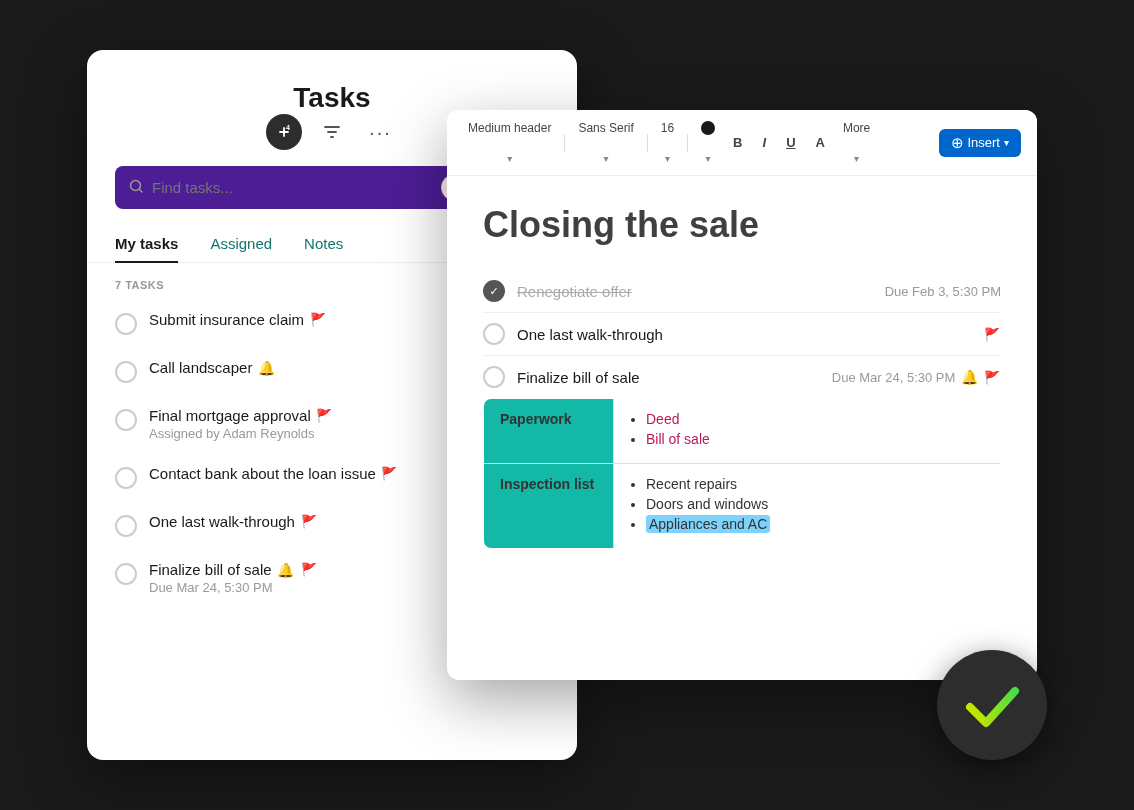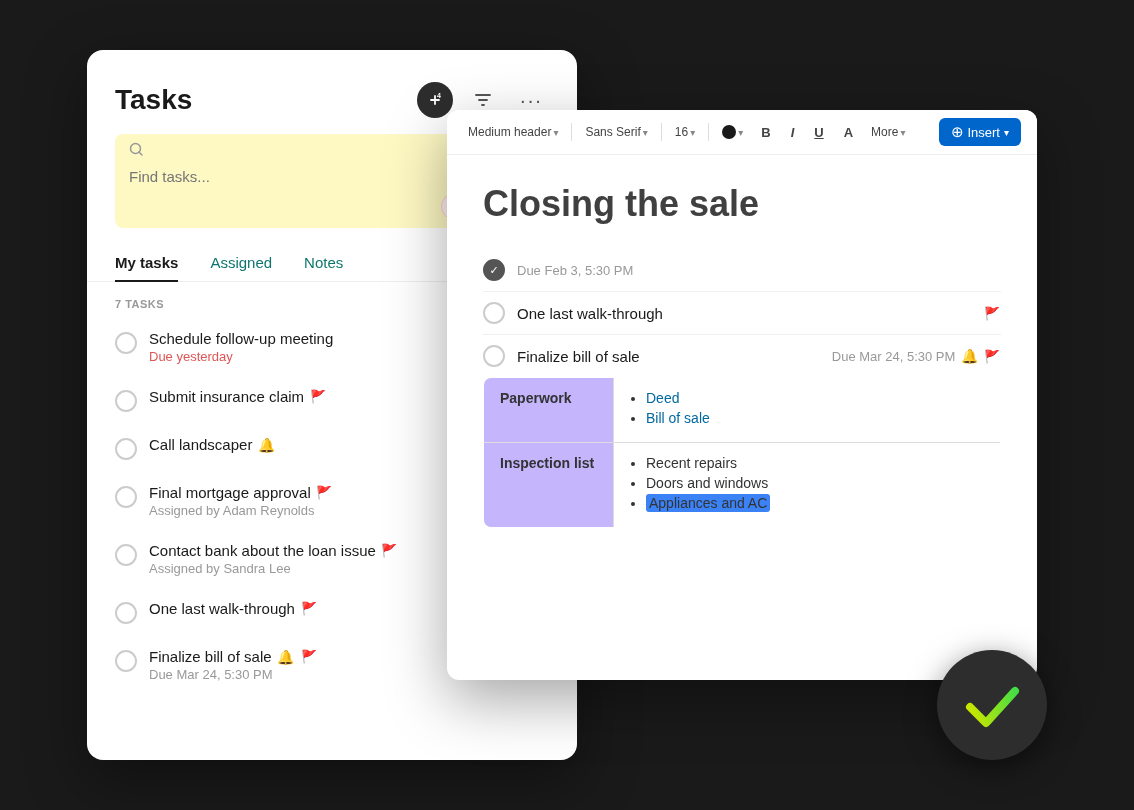--- a/index.html
+++ b/index.html
@@ -33,20 +33,21 @@
       box-shadow: 0 20px 60px rgba(0,0,0,0.4);
       overflow: hidden;
       z-index: 2;
     }
 
     .tasks-header {
       padding: 32px 28px 16px;
       display: flex;
       align-items: center;
       justify-content: space-between;
+      flex-direction: column;
     }
 
     .tasks-title {
       font-size: 28px;
       font-weight: 700;
       color: #1a1a1a;
     }
 
     .tasks-header-icons {
       display: flex;
@@ -72,26 +73,25 @@
     }
 
     .icon-btn.light {
       color: #555;
       font-size: 18px;
     }
 
     .search-bar {
       margin: 0 28px 16px;
       display: flex;
-      align-items: flex-start;
+      align-items: center;
       gap: 8px;
-      background: #fef9c3;
+      background: #4c1d95;
       border-radius: 8px;
       padding: 8px 14px;
-      flex-direction: column;
     }
 
     .search-icon-wrap {
       color: #999;
       font-size: 14px;
     }
 
     .search-input {
       background: transparent;
       border: none;
@@ -231,24 +231,25 @@
     }
 
     .toolbar-select {
       font-size: 12px;
       color: #444;
       background: transparent;
       border: none;
       cursor: pointer;
       display: flex;
       align-items: center;
-      gap: 2px;
+      gap: 18px;
       padding: 3px 5px;
       border-radius: 4px;
       white-space: nowrap;
+      flex-direction: column;
     }
 
     .toolbar-divider {
       width: 1px;
       height: 18px;
       background: #ddd;
       margin: 0 2px;
     }
 
     .toolbar-btn {
@@ -366,45 +367,45 @@
     .info-table td {
       padding: 12px 16px;
       border: 1px solid #ddd;
       vertical-align: top;
       font-size: 14px;
     }
 
     .info-table td:first-child {
       font-weight: 600;
       color: #333;
-      background: #c4b5fd;
+      background: #14b8a6;
       width: 130px;
     }
 
     .info-table td:last-child {
       color: #333;
     }
 
     .link-text {
-      color: #0369a1;
+      color: #be185d;
       cursor: pointer;
     }
 
     .bullet-list {
       list-style: disc;
       padding-left: 16px;
     }
 
     .bullet-list li {
       margin-bottom: 4px;
       font-size: 14px;
     }
 
     .highlight-yellow {
-      background: #3b82f6;
+      background: #7dd3fc;
       border-radius: 3px;
       padding: 1px 3px;
     }
 
     
     .checkmark-circle {
       position: absolute;
       bottom: 20px;
       right: 20px;
       width: 110px;
@@ -480,29 +481,20 @@
       </div>
       <div class="tab">
         <span>Notes</span>
       </div>
     </div>
 
     <div class="task-count-label">7 TASKS</div>
 
     <div class="task-list">
 
-      <div class="task-item">
-        <div class="task-circle"></div>
-        <div class="task-content">
-          <div class="task-name">
-            <span>Schedule follow-up meeting</span>
-          </div>
-          <div class="task-sub overdue">Due yesterday</div>
-        </div>
-      </div>
 
       <div class="task-item">
         <div class="task-circle"></div>
         <div class="task-content">
           <div class="task-name">
             <span>Submit insurance claim</span>
             <span class="flag-icon">🚩</span>
           </div>
         </div>
       </div>
@@ -528,21 +520,20 @@
         </div>
       </div>
 
       <div class="task-item">
         <div class="task-circle"></div>
         <div class="task-content">
           <div class="task-name">
             <span>Contact bank about the loan issue</span>
             <span class="flag-icon">🚩</span>
           </div>
-          <div class="task-sub">Assigned by Sandra Lee</div>
         </div>
       </div>
 
       <div class="task-item">
         <div class="task-circle"></div>
         <div class="task-content">
           <div class="task-name">
             <span>One last walk-through</span>
             <span class="flag-icon">🚩</span>
           </div>
@@ -598,20 +589,21 @@
         <span>Insert</span>
         <span class="chevron-icon" style="color:#fff">▾</span>
       </div>
     </div>
 
     <div class="editor-content">
       <div class="doc-title">Closing the sale</div>
 
       <div class="task-row">
         <div class="task-check done">✓</div>
+        <div class="task-row-name strikethrough">Renegotiate offer</div>
         <div class="task-row-meta">
           <span>Due Feb 3, 5:30 PM</span>
         </div>
       </div>
 
       <div class="task-row">
         <div class="task-check"></div>
         <div class="task-row-name">One last walk-through</div>
         <div class="task-row-meta">
           <span class="flag-icon">🚩</span>

